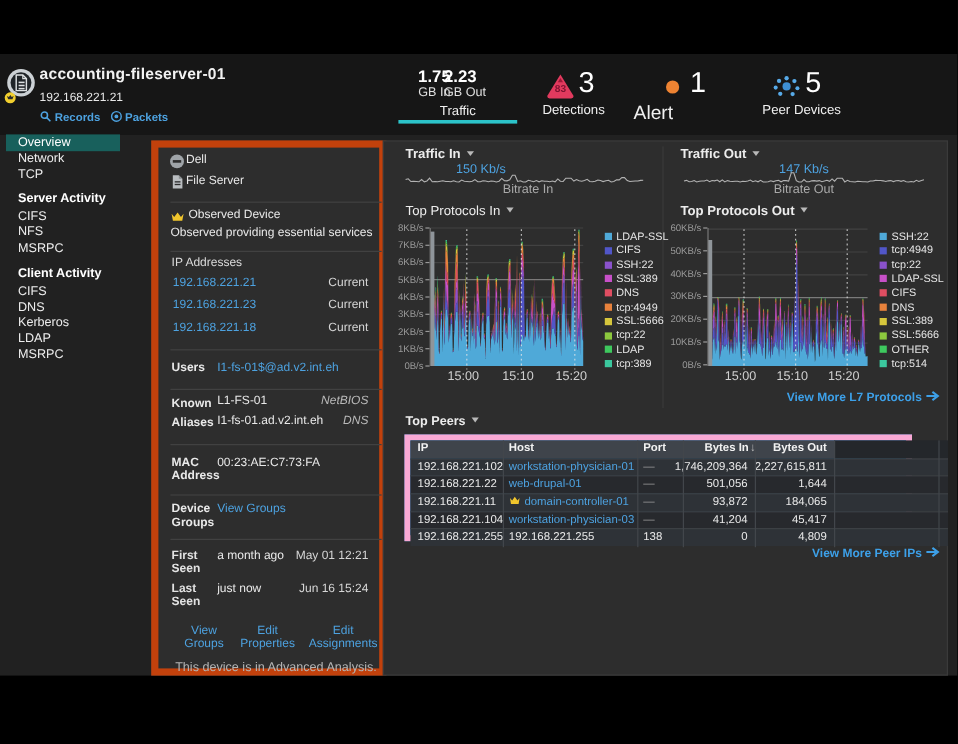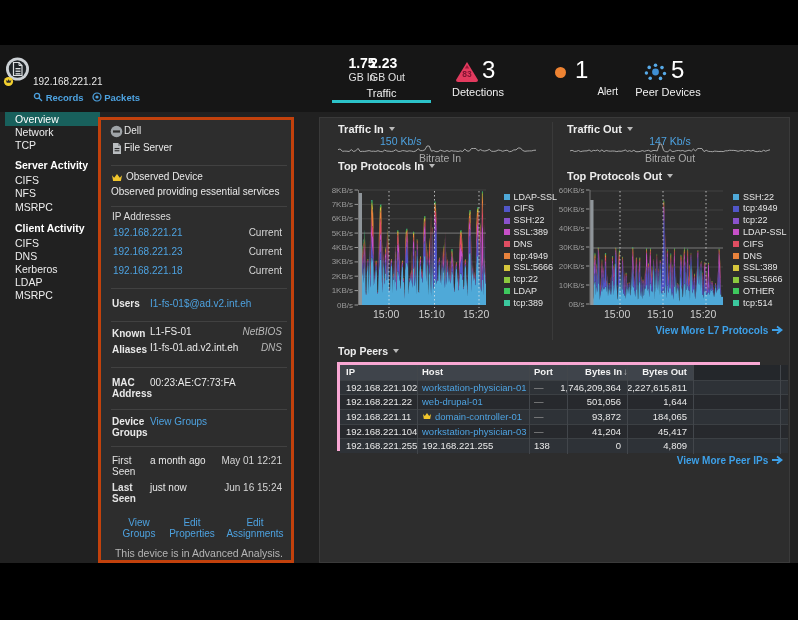--- a/index.html
+++ b/index.html
@@ -24,20 +24,21 @@
     <circle cx="17.5" cy="24" r="11.5" fill="#ccd1d5"></circle>
     <circle cx="17.5" cy="24" r="8.7" fill="#1f2428"></circle>
     <path d="M13.5 17.5 h5.5 l3 3 v10 h-8.5 z" fill="#1f2428" stroke="#dde0e2" stroke-width="1.2"></path>
     <path d="M19 17.5 v3 h3" fill="none" stroke="#dde0e2" stroke-width="1"></path>
     <rect x="15.5" y="23" width="5" height="1.3" fill="#dde0e2"></rect>
     <rect x="15.5" y="25.6" width="5" height="1.3" fill="#dde0e2"></rect>
     <rect x="15.5" y="28.2" width="5" height="1.3" fill="#dde0e2"></rect>
     <circle cx="8.5" cy="36.5" r="4.6" fill="#f2cf2e"></circle>
     <path d="M5.8 35l1 2.8h3.6l1-2.8-1.6.9-1.2-1.7-1.2 1.7z" fill="#2a2a2a"></path>
   </svg>
+  <div class="abs" style="left:33px;top:9px;font-size:13px;font-weight:bold;color:#f2f2f2;letter-spacing:.2px">accounting-fileserver-01</div>
   <div class="abs" style="left:33px;top:31px;font-size:10px;color:#e8e8e8">192.168.221.21</div>
   <div class="abs" style="left:33px;top:46.5px;font-size:9.5px;color:#4da2e0;font-weight:bold">
     <svg width="10" height="10" style="display:inline-block;vertical-align:-1px">
           <circle cx="4" cy="4" r="2.6" fill="none" stroke="#4da2e0" stroke-width="1.3"></circle>
           <line x1="6" y1="6" x2="9" y2="9" stroke="#4da2e0" stroke-width="1.3"></line>
         </svg> Records&nbsp;&nbsp;
     <svg width="10" height="10" style="display:inline-block;vertical-align:-1px">
           <circle cx="5" cy="5" r="4" fill="none" stroke="#4da2e0" stroke-width="1.2"></circle>
           <circle cx="5" cy="5" r="1.6" fill="#4da2e0"></circle>
         </svg> Packets
@@ -57,21 +58,21 @@
   <svg class="abs" style="left:455px;top:16px" width="24" height="22">
     <path d="M12 1 L23 19 Q23 21 21 21 L3 21 Q1 21 1 19 Z" fill="#e23a5e"></path>
     <text x="12" y="15.5" font-size="8.5" font-weight="bold" fill="#7e1230" text-anchor="middle" font-family="Liberation Sans">83</text>
     <path d="M12 4 l2.2 3.6 h-4.4z" fill="#9e1838"></path>
   </svg>
   <div class="abs" style="left:482px;top:11px;font-size:24px;color:#fff">3</div>
   <div class="abs" style="left:433px;top:41px;width:90px;text-align:center;font-size:11px;color:#f0f0f0">Detections</div>
 
   <div class="abs" style="left:555px;top:22px;width:11px;height:11px;border-radius:50%;background:#ee8332"></div>
   <div class="abs" style="left:575px;top:11px;font-size:24px;color:#fff">1</div>
-  <div class="abs" style="left:528px;top:41px;width:90px;text-align:right;font-size:10px;color:#f0f0f0">Alert</div>
+  <div class="abs" style="left:528px;top:41px;width:90px;text-align:left;font-size:16px;color:#f0f0f0">Alert</div>
 
   <svg class="abs" style="left:643px;top:18px" width="25" height="18">
     <circle cx="12.5" cy="9" r="3.4" fill="#3e8fd4"></circle>
     <circle cx="12.5" cy="2.2" r="1.8" fill="#57aae8"></circle>
     <circle cx="19" cy="4.6" r="1.8" fill="#57aae8"></circle>
     <circle cx="21.5" cy="10.5" r="1.7" fill="#57aae8"></circle>
     <circle cx="17.5" cy="15.4" r="1.8" fill="#57aae8"></circle>
     <circle cx="7.2" cy="15.2" r="1.8" fill="#57aae8"></circle>
     <circle cx="3.4" cy="10" r="1.7" fill="#57aae8"></circle>
     <circle cx="6.2" cy="4.4" r="1.8" fill="#57aae8"></circle>
@@ -90,21 +91,21 @@
   <div class="abs" style="left:15px;top:61.5px;font-size:10.5px;color:#ededed">CIFS</div>
   <div class="abs" style="left:15px;top:75px;font-size:10.5px;color:#ededed">NFS</div>
   <div class="abs" style="left:15px;top:88.5px;font-size:10.5px;color:#ededed">MSRPC</div>
   <div class="abs" style="left:15px;top:110px;font-size:10.5px;color:#fff;font-weight:bold">Client Activity</div>
   <div class="abs" style="left:15px;top:124.5px;font-size:10.5px;color:#ededed">CIFS</div>
   <div class="abs" style="left:15px;top:137.5px;font-size:10.5px;color:#ededed">DNS</div>
   <div class="abs" style="left:15px;top:150.5px;font-size:10.5px;color:#ededed">Kerberos</div>
   <div class="abs" style="left:15px;top:164px;font-size:10.5px;color:#ededed">LDAP</div>
   <div class="abs" style="left:15px;top:177px;font-size:10.5px;color:#ededed">MSRPC</div>
 
-  <div class="panel" id="midpanel" style="left:98px;top:5px;width:196px;height:446px;border:3px solid #c2410c;font-size:10px;color:#e9e9e9;white-space:nowrap">
+  <div class="panel" id="midpanel" style="left:126px;top:5px;width:196px;height:446px;border:6px solid #c2410c;font-size:10px;color:#e9e9e9;white-space:nowrap">
     <svg class="abs" style="left:9px;top:5px" width="14" height="14">
           <circle cx="6.5" cy="6.5" r="5.8" fill="#9fa4a8"></circle>
           <rect x="3" y="5.4" width="7" height="2.2" fill="#2d2d2d"></rect>
         </svg>
     <div class="abs" style="left:23px;top:5px">Dell</div>
     <svg class="abs" style="left:10px;top:21.5px" width="12" height="13">
           <path d="M2 1 h5 l3 3 v8 h-8 z" fill="#b9bdc0"></path>
           <path d="M7 1 v3 h3" fill="#8a8e91"></path>
           <rect x="3.6" y="6" width="4.8" height="1.1" fill="#2d2d2d"></rect>
           <rect x="3.6" y="8.2" width="4.8" height="1.1" fill="#2d2d2d"></rect>
@@ -133,41 +134,41 @@
     <div class="abs" style="right:9px;top:205.5px;color:#b9b9b9;font-style:italic">NetBIOS</div>
     <div class="abs" style="left:49px;top:222px">I1-fs-01.ad.v2.int.eh</div>
     <div class="abs" style="right:9px;top:222px;color:#b9b9b9;font-style:italic">DNS</div>
     <div class="abs" style="left:10px;top:246.5px;width:176px;border-top:1px solid #414141"></div>
     <div class="abs" style="left:11px;top:257px;font-weight:bold">MAC<br>Address</div>
     <div class="abs" style="left:49px;top:257px">00:23:AE:C7:73:FA</div>
     <div class="abs" style="left:10px;top:288.5px;width:176px;border-top:1px solid #414141"></div>
     <div class="abs" style="left:11px;top:296px;font-weight:bold">Device<br>Groups</div>
     <div class="abs" style="left:49px;top:296px"><span class="blue">View Groups</span></div>
     <div class="abs" style="left:10px;top:325.5px;width:176px;border-top:1px solid #414141"></div>
-    <div class="abs" style="left:11px;top:335px;font-weight:normal;color:#e2e2e2">First<br>Seen</div>
+    <div class="abs" style="left:11px;top:335px;font-weight:bold;color:#e2e2e2">First<br>Seen</div>
     <div class="abs" style="left:49px;top:335px">a month ago</div>
     <div class="abs" style="right:9px;top:335px;color:#d6d6d6">May 01 12:21</div>
     <div class="abs" style="left:11px;top:361.5px;font-weight:bold;color:#e2e2e2">Last<br>Seen</div>
     <div class="abs" style="left:49px;top:361.5px">just now</div>
     <div class="abs" style="right:9px;top:361.5px;color:#d6d6d6">Jun 16 15:24</div>
     <div class="abs" style="left:8px;top:397px;width:60px;text-align:center;white-space:normal;line-height:11px"><span class="blue">View<br>Groups</span></div>
     <div class="abs" style="left:58px;top:397px;width:66px;text-align:center;white-space:normal;line-height:11px"><span class="blue">Edit<br>Properties</span></div>
     <div class="abs" style="left:118px;top:397px;width:72px;text-align:center;white-space:normal;line-height:11px"><span class="blue">Edit<br>Assignments</span></div>
     <div class="abs" style="left:0;top:427px;width:196px;text-align:center;color:#b5b5b5;font-size:10.5px">This device is in Advanced Analysis.</div>
   </div>
 
   <div class="panel" id="rightpanel" style="left:319px;top:5px;width:471px;height:446px;border:1px solid #3a3a3a;font-size:11px;color:#ececec">
     <div class="abs" style="left:232px;top:4px;height:218px;border-left:1px solid #3a3a3a"></div>
     <div class="abs" style="left:18px;top:5px;font-weight:bold">Traffic In <span class="caret"></span></div>
     <div class="abs" style="left:60px;top:17px;width:120px;text-align:left;color:#4da2e0;font-size:10.5px">150 Kb/s</div>
     <div class="abs" style="left:60px;top:33.5px;width:120px;text-align:center;color:#a9a9a9;font-size:10.5px">Bitrate In</div>
     <div class="abs" style="left:247px;top:5px;font-weight:bold">Traffic Out <span class="caret"></span></div>
     <div class="abs" style="left:290px;top:17px;width:120px;text-align:center;color:#4da2e0;font-size:10.5px">147 Kb/s</div>
     <div class="abs" style="left:290px;top:33.5px;width:120px;text-align:center;color:#a9a9a9;font-size:10.5px">Bitrate Out</div>
-    <div class="abs" style="left:18px;top:42px;font-weight:bold">Top Protocols In <span class="caret"></span></div>
+    <div class="abs" style="left:18px;top:52px;font-weight:normal">Top Protocols In <span class="caret"></span></div>
     <div class="abs" style="left:247px;top:52px;font-weight:bold">Top Protocols Out <span class="caret"></span></div>
 
     <div class="leg" style="left:183.5px;top:74.5px"><i style="background:#4FA9D8"></i>LDAP-SSL</div>
 <div class="leg" style="left:183.5px;top:86.3px"><i style="background:#5156C8"></i>CIFS</div>
 <div class="leg" style="left:183.5px;top:98.1px"><i style="background:#8A52CC"></i>SSH:22</div>
 <div class="leg" style="left:183.5px;top:109.9px"><i style="background:#C750C8"></i>SSL:389</div>
 <div class="leg" style="left:183.5px;top:121.7px"><i style="background:#E04E62"></i>DNS</div>
 <div class="leg" style="left:183.5px;top:133.5px"><i style="background:#E8823C"></i>tcp:4949</div>
 <div class="leg" style="left:183.5px;top:145.3px"><i style="background:#D6C63C"></i>SSL:5666</div>
 <div class="leg" style="left:183.5px;top:157.1px"><i style="background:#8CC83E"></i>tcp:22</div>
@@ -188,21 +189,21 @@
     <div class="abs xl" style="left:98.5px;top:190px">15:10</div>
     <div class="abs xl" style="left:143px;top:190px">15:20</div>
     <div class="abs xl" style="left:284px;top:190px">15:00</div>
     <div class="abs xl" style="left:327px;top:190px">15:10</div>
     <div class="abs xl" style="left:370px;top:190px">15:20</div>
     <div class="abs" style="right:5px;top:207px;color:#3da0e8;font-weight:bold;white-space:nowrap;font-size:10px">View More L7 Protocols <svg width="13" height="10" style="display:inline-block;vertical-align:-1px">
             <path d="M1 5h8M6 1.5L10.5 5L6 8.5" stroke="#3da0e8" stroke-width="1.8" fill="none"></path>
           </svg></div>
     <div class="abs" style="left:18px;top:227px;font-weight:bold;font-size:10.5px">Top Peers <span class="caret"></span></div>
 
-    <div class="abs" id="peertable" style="left:17px;top:244px;width:423px;height:89px;background:#0369a1;border:3px solid #f9a8d4;font-size:9.5px">
+    <div class="abs" id="peertable" style="left:17px;top:244px;width:423px;height:89px;background:#0369a1;border:5px solid #f9a8d4;font-size:9.5px">
       <div class="abs" style="left:0;top:0;width:353px;height:14.5px;background:#3f444b"></div>
       <div class="abs" style="left:353px;top:0;width:95px;height:14.5px;background:#24272b"></div>
       <div class="abs hrow" style="top:0;font-weight:bold;color:#f2f2f2">
         <span class="abs" style="left:6px">IP</span>
             <span class="abs" style="left:82px">Host</span>
             <span class="abs" style="left:194px">Port</span>
         <span class="abs" style="left:226px;width:56px;text-align:right">Bytes In</span>
             <span class="abs" style="left:283px;color:#bbb">↓</span>
         <span class="abs" style="left:286px;width:61px;text-align:right">Bytes Out</span>
       </div>

